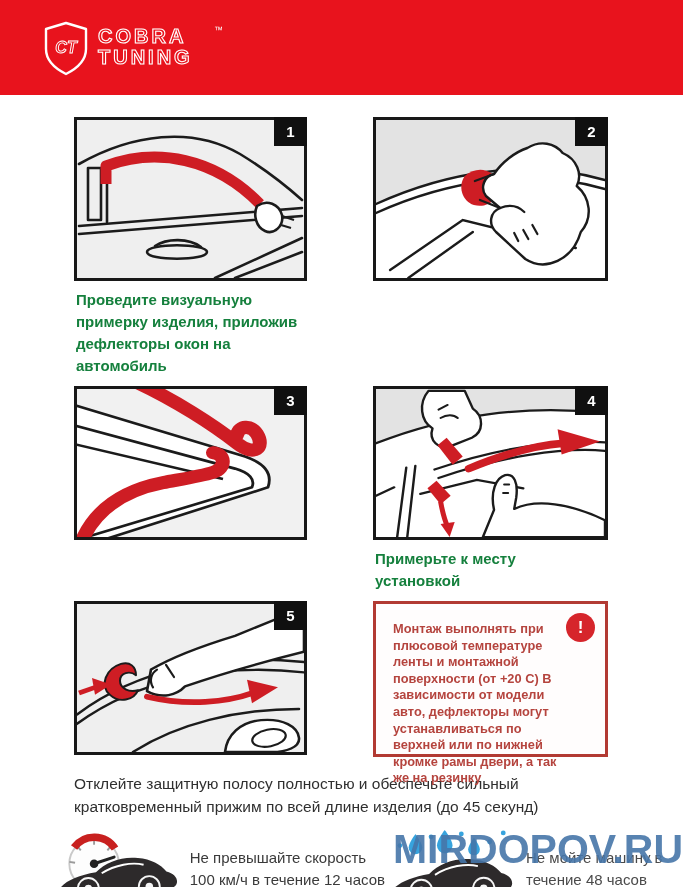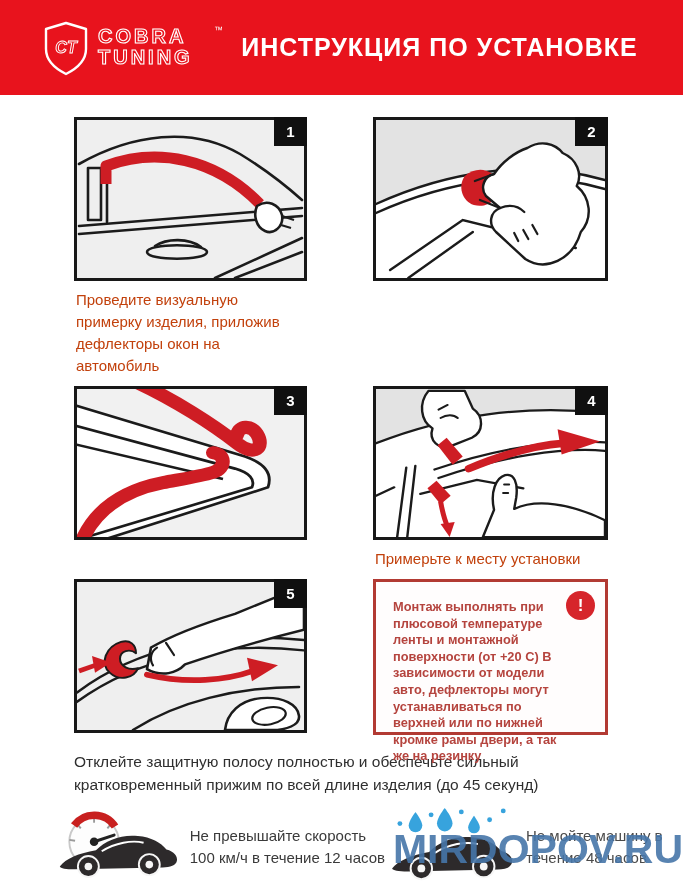--- a/index.html
+++ b/index.html
@@ -29,22 +29,22 @@
   }
   .panel.tall{height:164px;}
   .panel.short{height:154px;}
   .panel svg{display:block;width:100%;height:100%;}
   .badge{
     position:absolute;top:-3px;right:-3px;width:33px;height:29px;
     background:#101010;color:#fff;font-size:15px;font-weight:700;
     display:flex;align-items:center;justify-content:center;
   }
   .caption{
-    margin:8px 0 0 2px;font-size:15px;line-height:22px;color:#c2410c;
-    font-weight:400;max-width:226px;
+    margin:8px 0 0 2px;font-size:15px;line-height:22px;color:#15803d;
+    font-weight:700;max-width:226px;
   }
   
   .warning{
     position:relative;border:3px solid #b23a33;background:#fffdfd;
     box-sizing:border-box;height:156px;padding:17px 40px 8px 17px;
   }
   .warning p{
     margin:0;color:#b5443e;font-weight:700;font-size:12.8px;line-height:16.6px;
   }
   .warn-badge{
@@ -76,21 +76,20 @@
 <div class="header">
   <div class="logo">
     <svg width="190" height="58" viewBox="0 0 190 58">
       <path d="M24,4 L44,10 V30 C44,43 34,50 24,55 C14,50 4,43 4,30 V10 Z" fill="none" stroke="#fff" stroke-width="2.4" stroke-linejoin="round"></path>
       <text x="24" y="34" text-anchor="middle" font-family="Liberation Sans, sans-serif" font-size="16" font-style="italic" font-weight="700" fill="none" stroke="#fff" stroke-width="0.9">CT</text>
       <text x="56" y="24" font-family="Liberation Sans, sans-serif" font-size="20" font-weight="700" letter-spacing="3" fill="none" stroke="#fff" stroke-width="1.1">COBRA</text>
       <text x="172" y="14" font-family="Liberation Sans, sans-serif" font-size="9" fill="#fff">™</text>
       <text x="56" y="45" font-family="Liberation Sans, sans-serif" font-size="20" font-weight="700" letter-spacing="3" fill="none" stroke="#fff" stroke-width="1.1">TUNING</text>
     </svg>
   </div>
-  <div class="title">ИНСТРУКЦИЯ ПО УСТАНОВКЕ</div>
 </div>
 
 <div class="grid">
 
   <div class="cell">
     <div class="panel tall">
       <svg viewBox="0 0 227 158" preserveAspectRatio="none">
         <rect width="227" height="158" fill="#efefef"></rect>
         <g stroke="#1b1b1b" stroke-width="2.6" fill="none" stroke-linecap="round" stroke-linejoin="round">
           <path d="M2,44 C55,14 115,6 163,34 C186,48 207,64 225,80"></path>
@@ -174,21 +173,21 @@
         <path d="M92,85 C130,68 160,60 186,58" stroke="#ce1d24" stroke-width="8" fill="none" stroke-linecap="round"></path>
         <polygon points="180,43 222,56 184,70" fill="#ce1d24"></polygon>
         <path d="M60,98 L74,114 L64,123 L51,106 Z" fill="#ce1d24"></path>
         <path d="M64,120 C66,132 68,140 71,147" stroke="#ce1d24" stroke-width="5" fill="none"></path>
         <polygon points="64,144 78,142 73,158" fill="#ce1d24"></polygon>
         <path d="M117,129 C113,109 119,95 128,92 C137,90 141,100 139,116 L137,128 C159,117 192,122 227,140 L227,158 L106,158 Z" fill="#fff" stroke="#1b1b1b" stroke-width="2.4" stroke-linejoin="round"></path>
         <path d="M127,102 L132,102 M126,111 L131,111" stroke="#1b1b1b" stroke-width="2" fill="none" stroke-linecap="round"></path>
       </svg>
       <div class="badge">4</div>
     </div>
-    <p class="caption">Примерьте к месту установки</p>
+    <p class="caption">Примерьте к месту установкой</p>
   </div>
 
   <div class="cell">
     <div class="panel short">
       <svg viewBox="0 0 227 158" preserveAspectRatio="none">
         <rect width="227" height="158" fill="#efefef"></rect>
         <g stroke="#1b1b1b" stroke-width="2.6" fill="none" stroke-linecap="round">
           <path d="M0,118 C60,70 140,52 227,62"></path>
           <path d="M0,128 C60,81 142,63 227,73"></path>
           <path d="M56,158 C100,128 160,112 222,112"></path>

